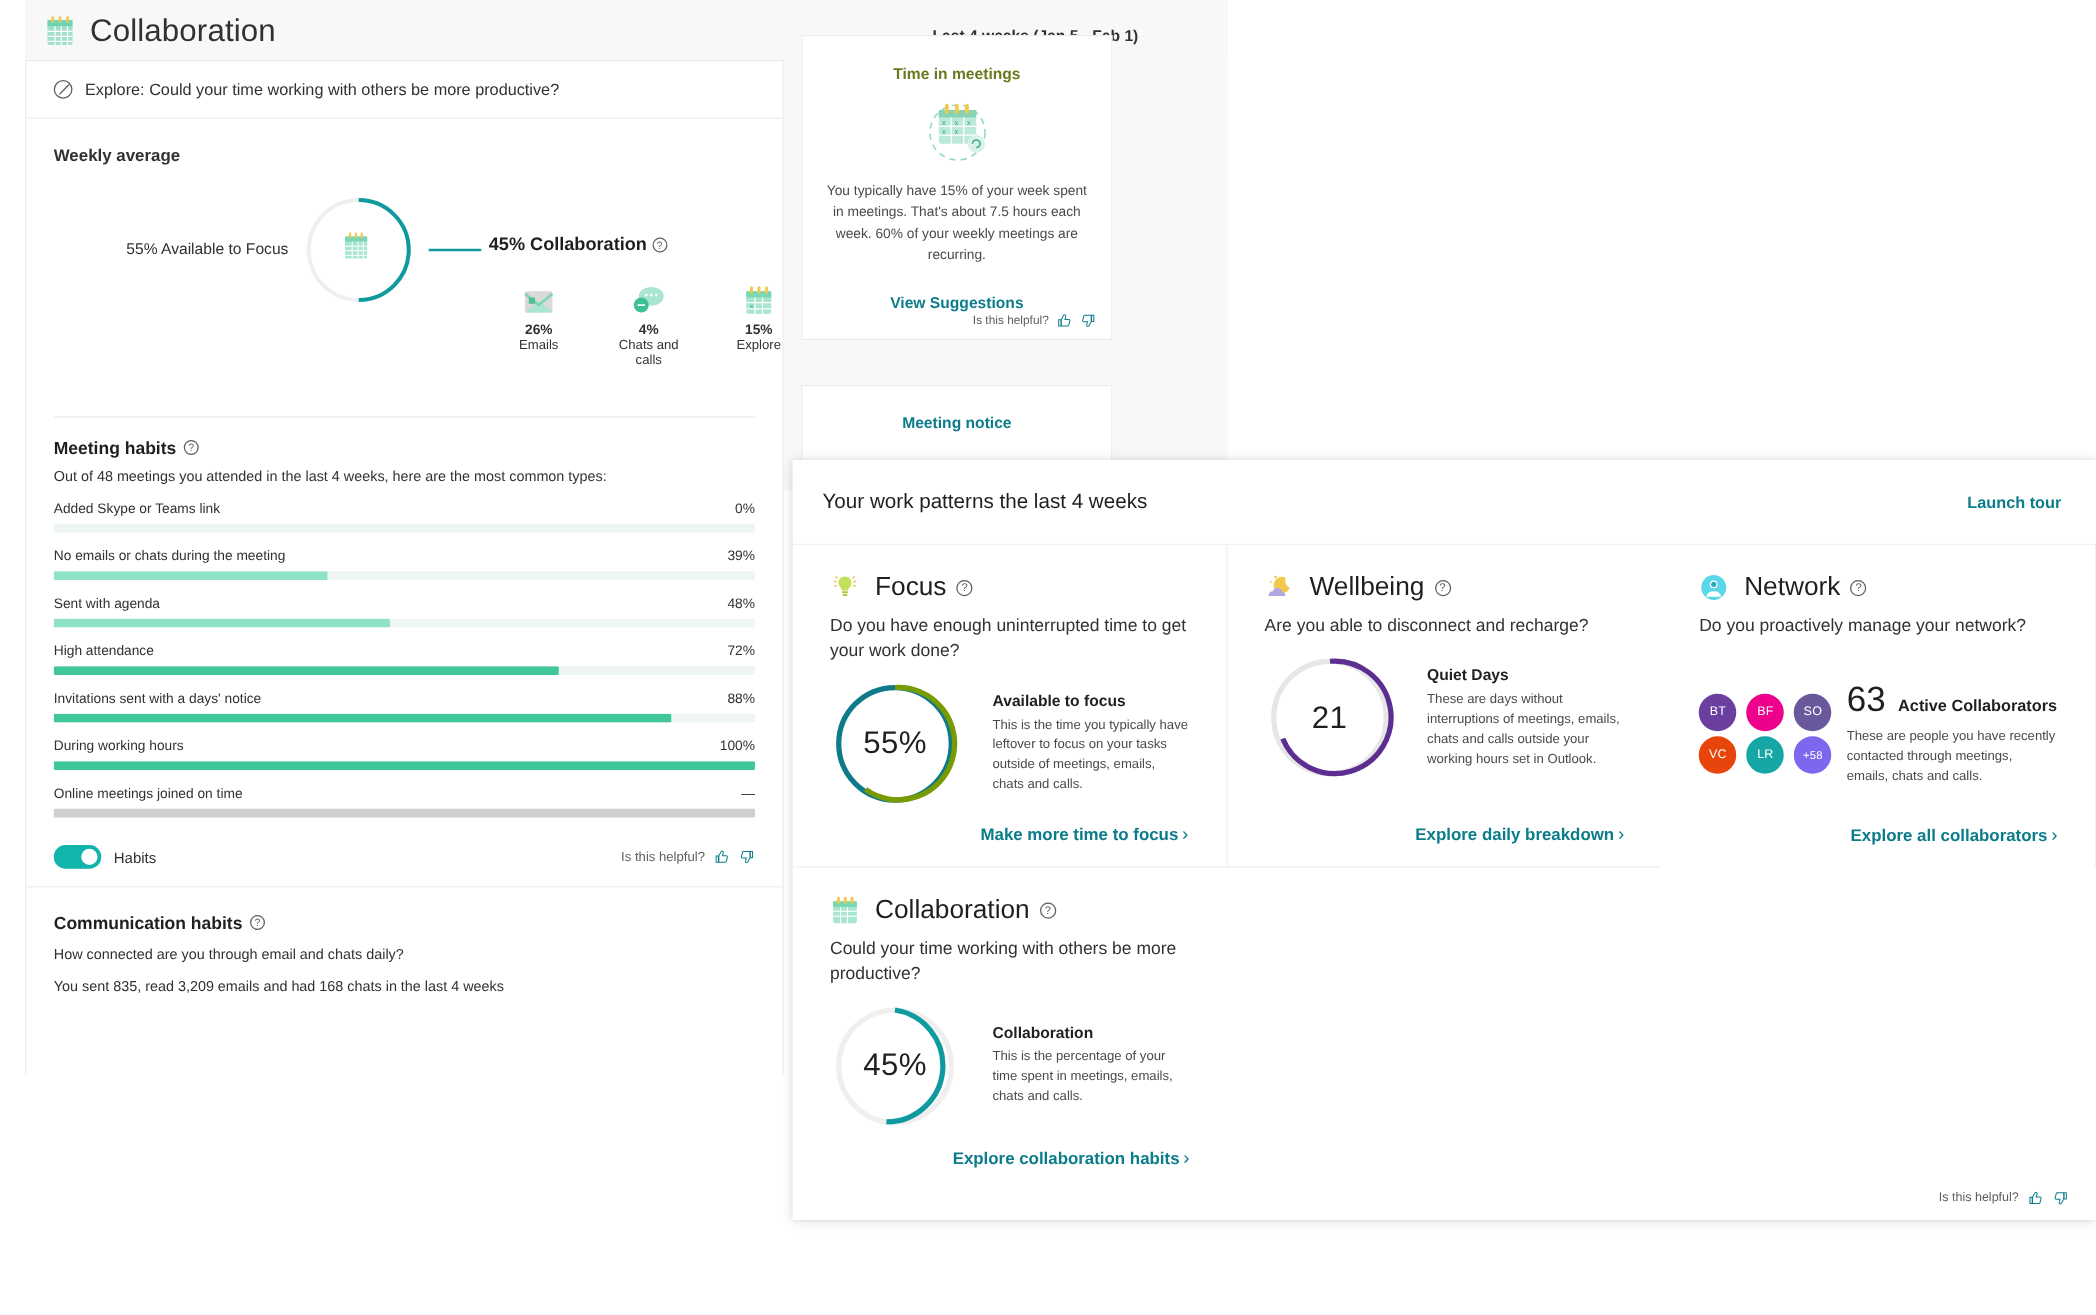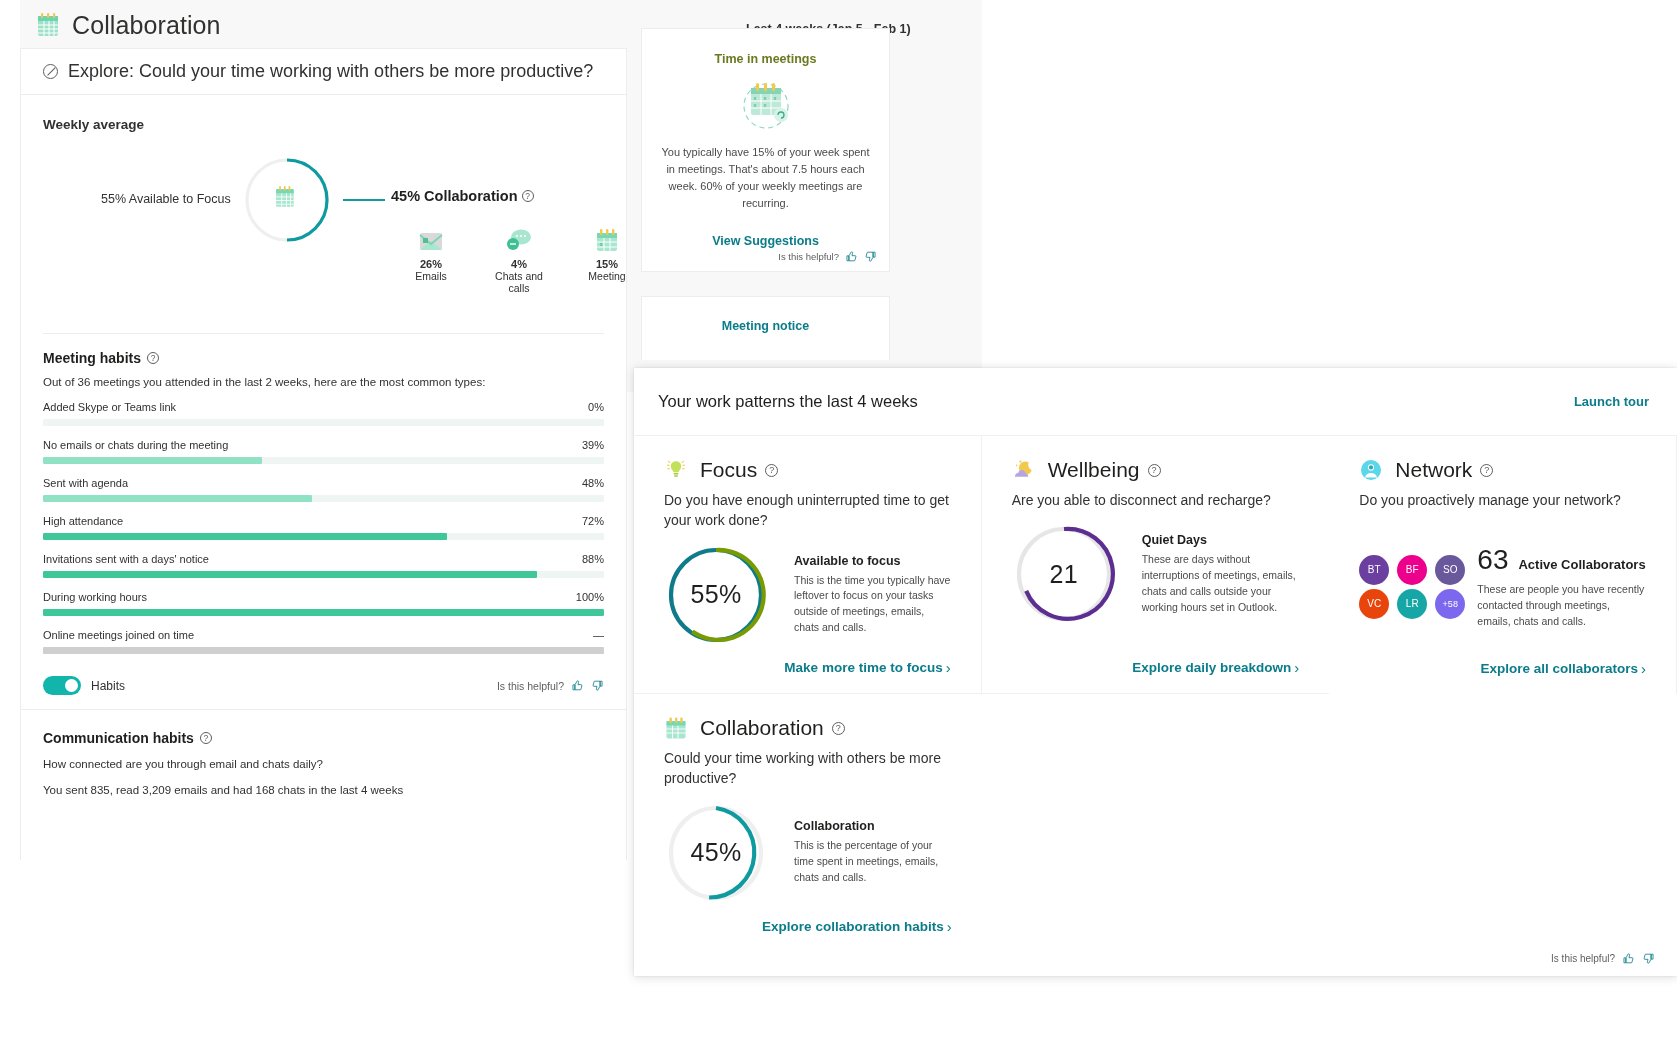--- a/index.html
+++ b/index.html
@@ -40,21 +40,21 @@
     border-bottom: 1px solid #ededed;
   }
   .explore-icon {
     width: 15px; height: 15px; border: 1.2px solid #605e5c; border-radius: 50%;
     position: relative; margin-right: 10px; flex:0 0 auto;
   }
   .explore-icon::after {
     content:""; position:absolute; left:1.5px; top:6px; width:11px; height:1.2px;
     background:#605e5c; transform: rotate(-45deg);
   }
-  .explore-text { font-size: 18px; color: #323130; }
+  .explore-text { font-size: 13px; color: #323130; }
 
   .section { padding: 0 22px; }
   .sec-title { font-size: 13.5px; font-weight: 700; color: #323130; }
 
   
   .weekly-wrap { position: relative; height: 185px; margin-top: 6px; }
   .donut-big {
     position: absolute; left: 200px; top: 18px; width: 88px; height: 88px;
   }
   .focus-label {
@@ -110,21 +110,21 @@
   .tip-card {
     position: absolute; left: 641px; top: 28px; width: 249px; height: 244px;
     background:#fff; border:1px solid #ededed; text-align:center;
   }
   .tip-title { margin-top: 23px; font-size: 12.5px; font-weight: 700; color: #6b7a1f; }
   .tip-art { margin: 10px auto 0; width: 76px; height: 56px; }
   .tip-body { margin: 8px 18px 0; font-size: 11px; line-height: 1.55; color:#4a4a4a; }
   .tip-link { margin-top: 22px; font-size: 12.5px; font-weight:700; color:#0b7c8a; }
   .tip-helpful { position:absolute; right: 12px; bottom: 8px; display:flex; align-items:center; gap:6px; font-size:9.5px; color:#605e5c;}
   .notice-card {
-    position: absolute; left: 641px; top: 296px; width: 249px; height: 64px;
+    position: absolute; left: 641px; top: 308px; width: 249px; height: 64px;
     background:#fff; border:1px solid #ededed; border-bottom:none; text-align:center;
   }
   .notice-title { margin-top: 22px; font-size: 12.5px; font-weight: 700; color: #0b7c8a; }
 
   
   .overlay {
     position: absolute; left: 634px; top: 368px; width: 1043px; height: 608px;
     background:#ffffff; box-shadow: 0 1px 10px rgba(0,0,0,.14), 0 0 2px rgba(0,0,0,.10);
   }
   .ov-header {
@@ -282,32 +282,32 @@
                 <g stroke="#fff" stroke-width="1">
                     <line x1="2" y1="14" x2="22" y2="14"></line>
                     <line x1="2" y1="19" x2="22" y2="19"></line>
                 <line x1="9" y1="10" x2="9" y2="23"></line>
                     <line x1="15" y1="10" x2="15" y2="23"></line>
                   </g>
                 <text x="5" y="18" font-size="5" fill="#2aa077">x</text>
               </svg>
             </div>
             <div class="mini-pct">15%</div>
-            <div class="mini-lbl">Meeting</div>
+            <div class="mini-lbl">Explore</div>
           </div>
         </div>
       </div>
 
       <div class="divider"></div>
 
       <div class="habits-head">
         <span>Meeting habits</span>
         <span class="qmark">?</span>
       </div>
-      <div class="habits-sub">Out of 36 meetings you attended in the last 2 weeks, here are the most common types:</div>
+      <div class="habits-sub">Out of 48 meetings you attended in the last 4 weeks, here are the most common types:</div>
 
       <div>
         <div class="bar-row">
           <div class="bar-top">
             <span>Added Skype or Teams link</span>
             <span>0%</span>
           </div>
           <div class="bar-track">
             <div class="bar-fill" style="width:0%;background:#b4ecd9"></div>
           </div>

